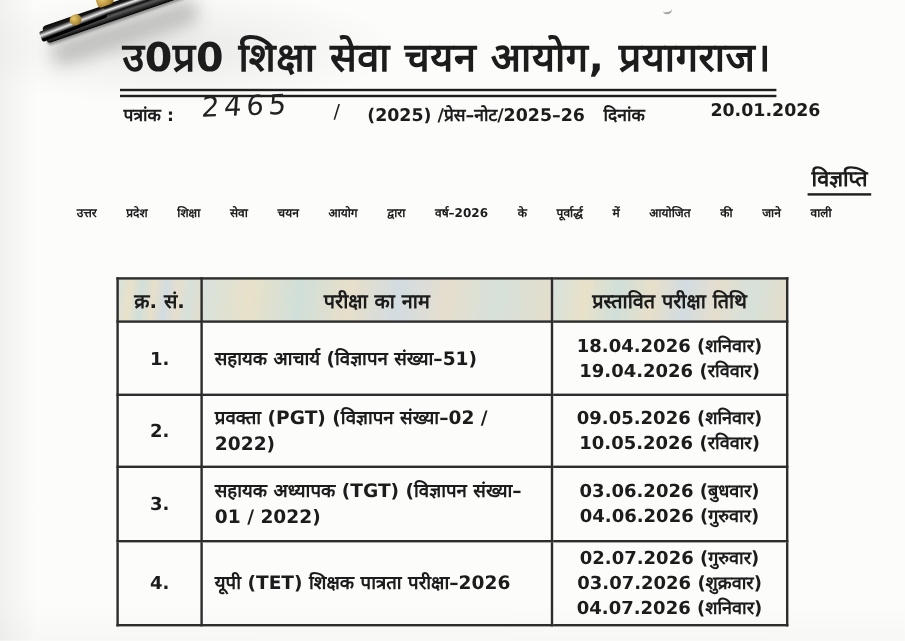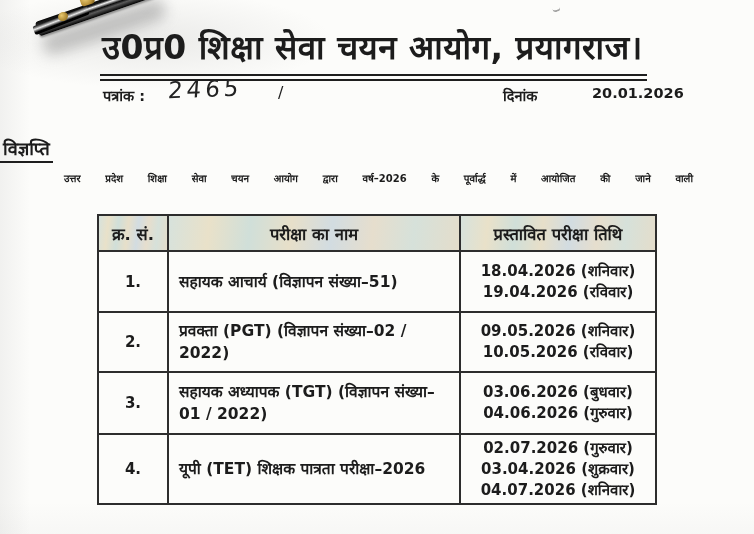--- a/index.html
+++ b/index.html
@@ -83,36 +83,36 @@
     font-size:23px;font-weight:400;letter-spacing:4px;
     transform:rotate(-2deg) skewX(-6deg);
     color:#222;
   }
   .l-sep{left:278px;font-weight:400;font-size:16px;top:1px !important;}
   .l-ref{left:306px;}
   .l-datelabel{left:503px;}
   .l-datevalue{left:592px;}
 
   
-  .notice-wrap{position:absolute;top:136px;left:0;width:726px;text-align:left;}
+  .notice-wrap{position:absolute;top:136px;left:0;width:726px;text-align:right;}
   .notice-heading{
     display:inline-block;
     font-size:18px;font-weight:700;
     padding:0 3px 1px;
     border-bottom:2px solid #1e1e1e;
   }
 
   
   .intro{position:absolute;top:167px;left:64px;width:629px;font-size:10px;font-weight:600;line-height:23px;}
   .intro-line1{text-align:justify;text-align-last:justify;}
   .intro-line2{text-align:left;}
 
   
   table.exam-table{
-    position:absolute;top:214px;left:97px;
+    position:absolute;top:231px;left:97px;
     border-collapse:collapse;
     table-layout:fixed;
     width:558px;
     background:transparent;
   }
   .exam-table th,.exam-table td{
     border:2px solid #2d2d2d;
     padding:2px 6px;
     vertical-align:middle;
   }
@@ -147,20 +147,21 @@
 <div class="stray-mark"></div>
 
 <div class="title-wrap">
   <span class="org-title">उ0प्र0 शिक्षा सेवा चयन आयोग, प्रयागराज।</span>
 </div>
 
 <div class="letter-row">
   <span class="abs l-label">पत्रांक :</span>
   <span class="abs l-number">2465</span>
   <span class="abs l-sep">/</span>
+  <span class="abs l-ref">(2025) /प्रेस–नोट/2025–26</span>
   <span class="abs l-datelabel">दिनांक</span>
   <span class="abs l-datevalue">20.01.2026</span>
 </div>
 
 <div class="notice-wrap">
   <span class="notice-heading">विज्ञप्ति</span>
 </div>
 
 <div class="intro">
   <div class="intro-line1">उत्तर प्रदेश शिक्षा सेवा चयन आयोग द्वारा वर्ष–2026 के पूर्वार्द्ध में आयोजित की जाने वाली</div>
@@ -202,18 +203,18 @@
         <td class="c-dates">
           <div>03.06.2026 (बुधवार)</div>
           <div>04.06.2026 (गुरुवार)</div>
         </td>
       </tr>
       <tr>
         <td class="c-sno">4.</td>
         <td class="c-exam">यूपी (TET) शिक्षक पात्रता परीक्षा–2026</td>
         <td class="c-dates">
           <div>02.07.2026 (गुरुवार)</div>
-          <div>03.04.2026 (शुक्रवार)</div>
+          <div>03.07.2026 (शुक्रवार)</div>
           <div>04.07.2026 (शनिवार)</div>
         </td>
       </tr>
     </tbody>
 </table>
 
 </body></html>

